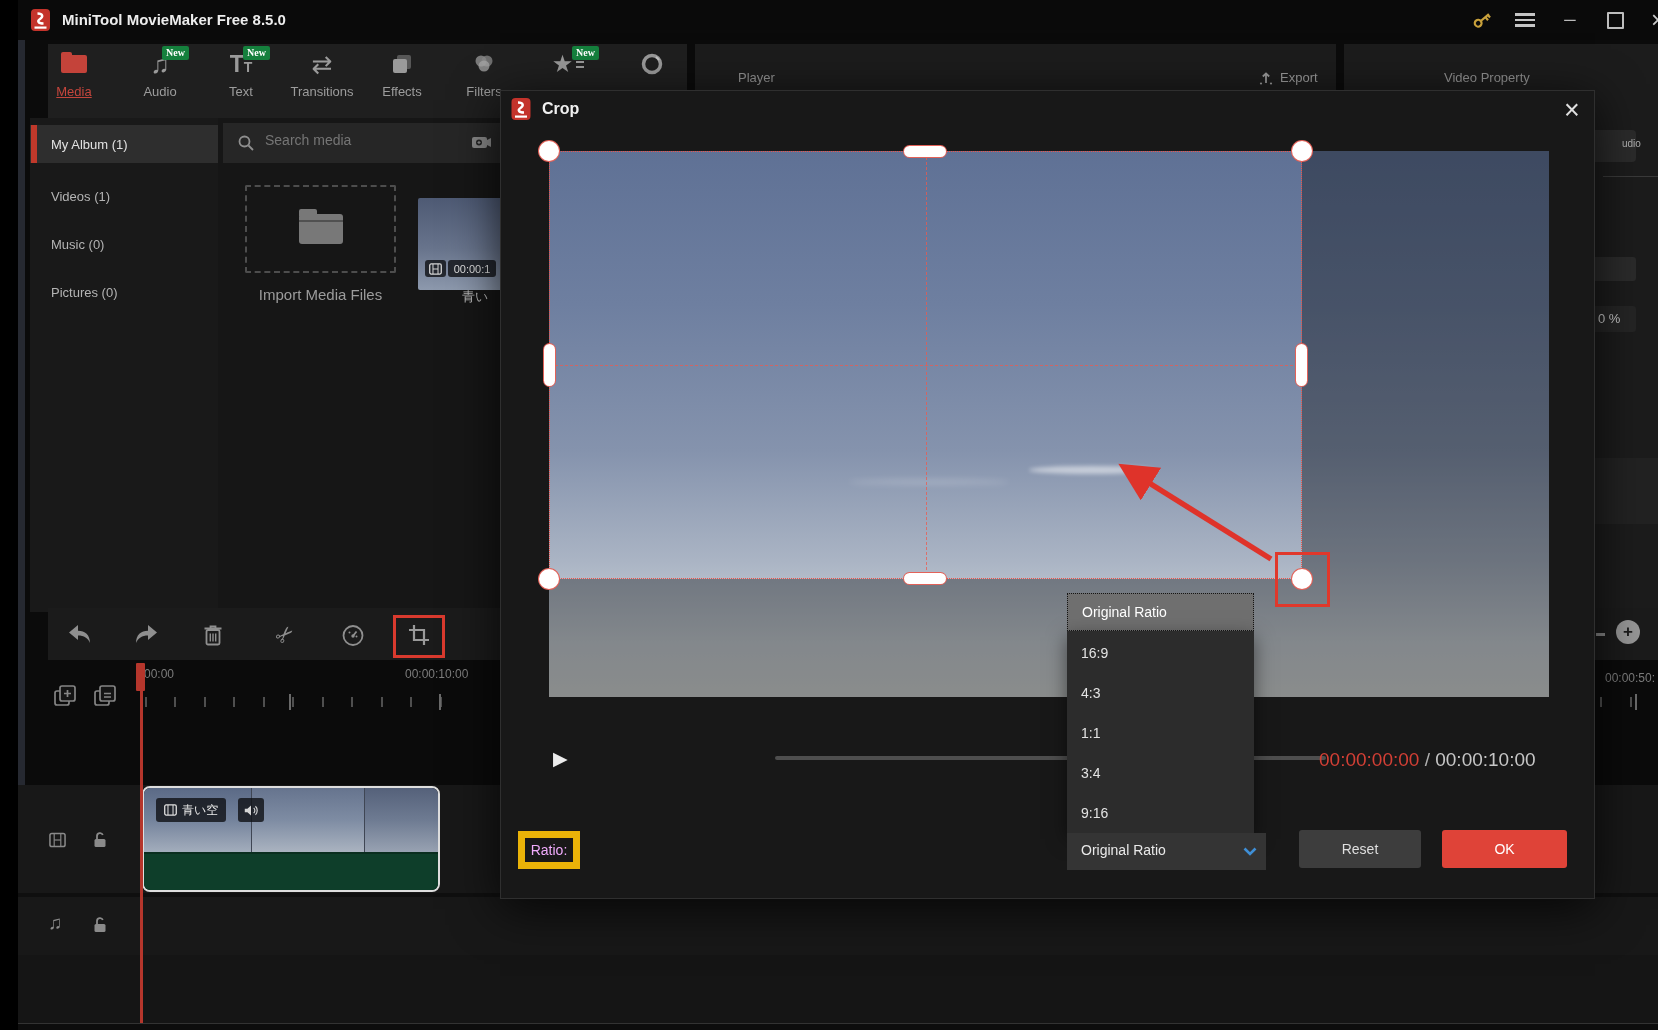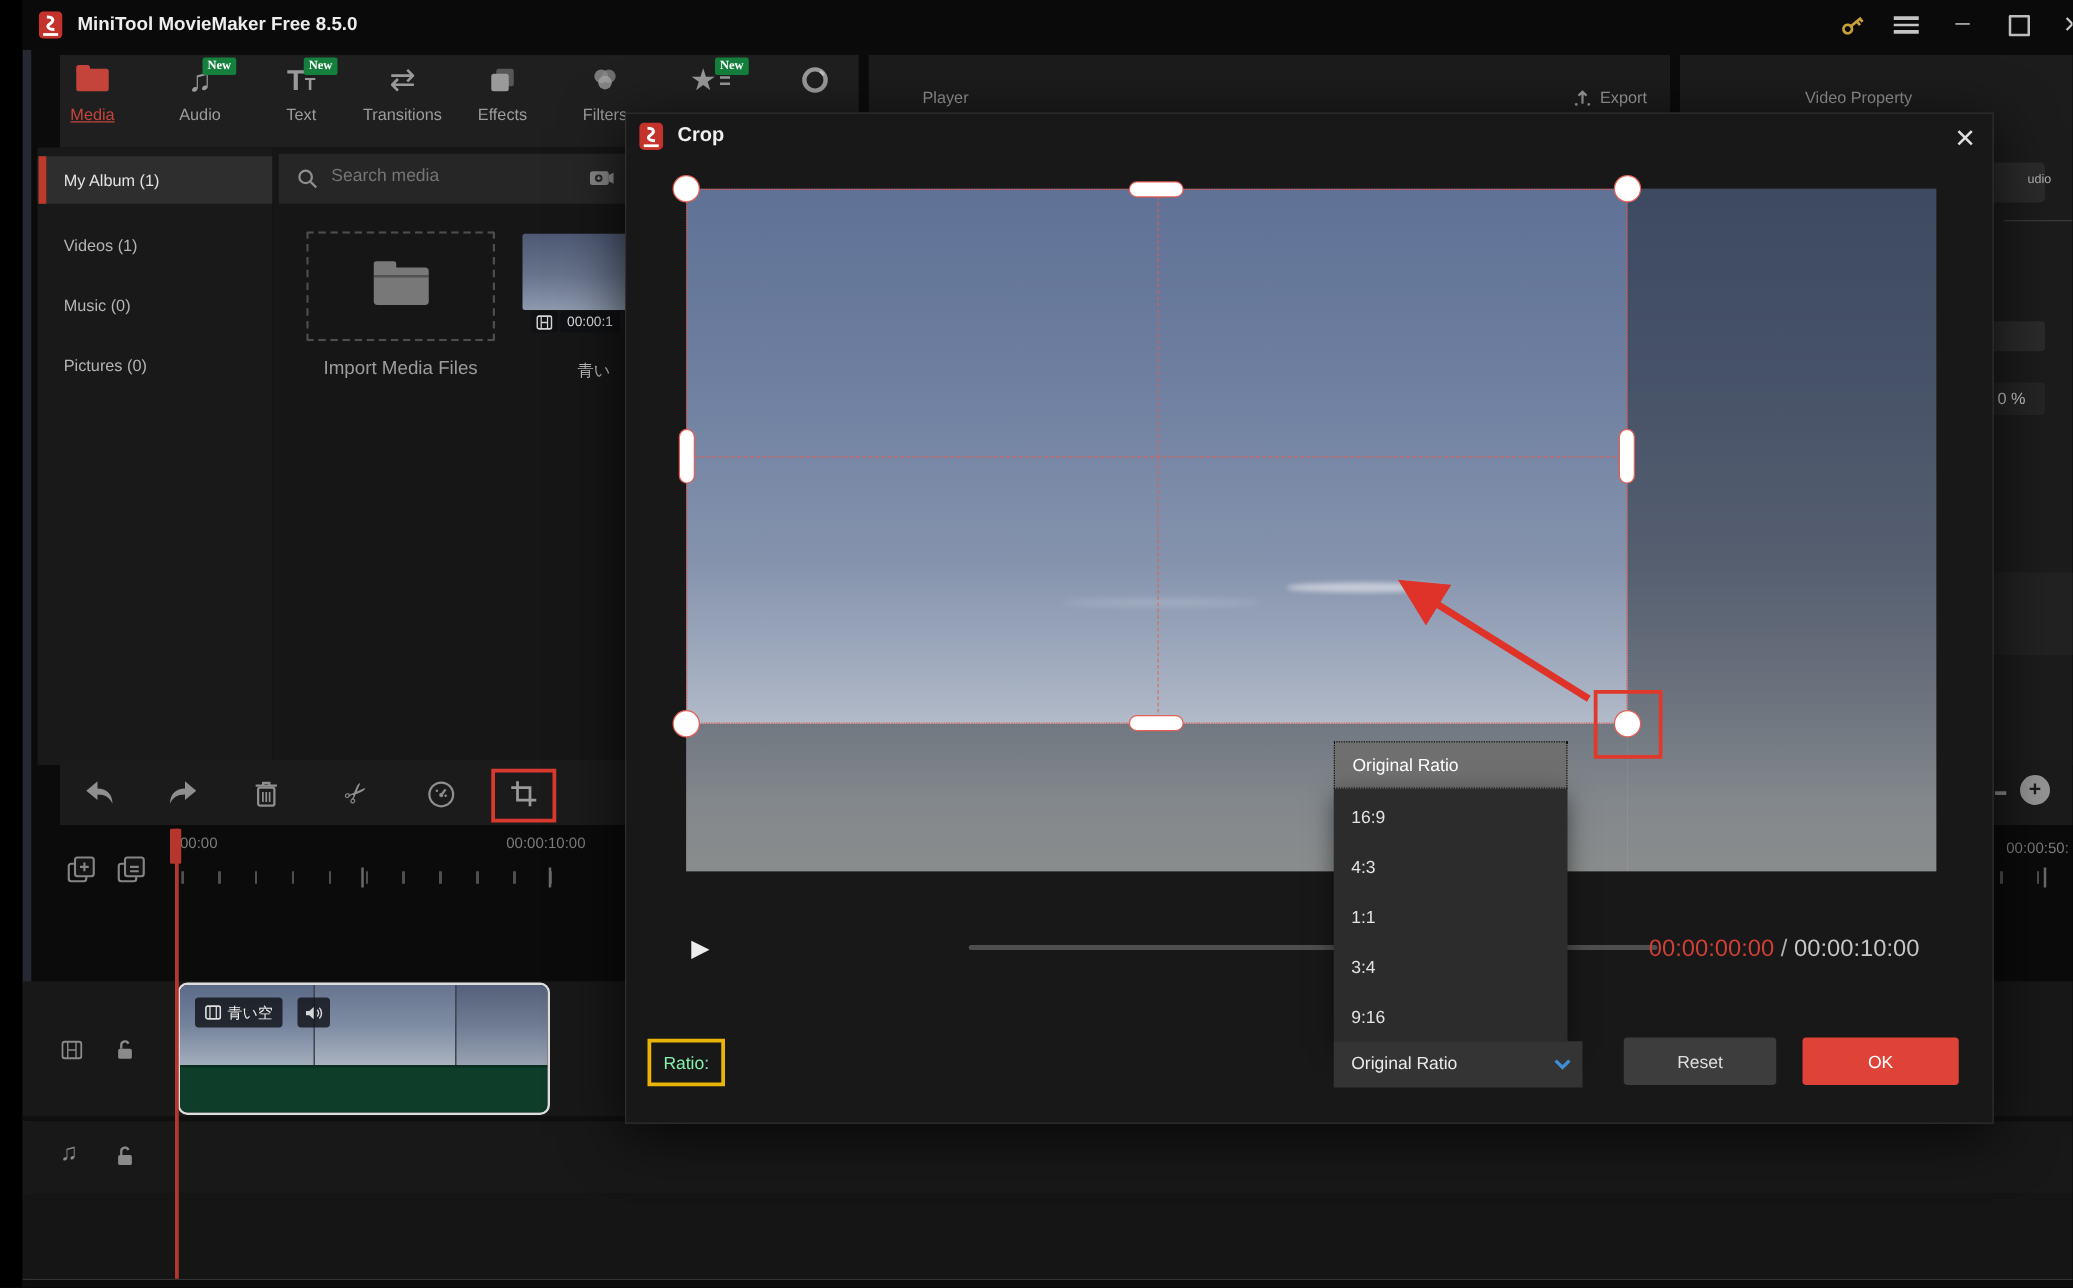--- a/index.html
+++ b/index.html
@@ -172,21 +172,21 @@
           </svg>
       </span>
     </div>
     <div class="abs" style="left:27px;top:67px;width:151px;height:88px;border:2px dashed #4d4d4d;border-radius:2px;box-sizing:border-box;display:flex;align-items:center;justify-content:center;cursor:pointer;">
       <div style="position:relative;width:44px;height:30px;background:#787878;border-radius:3px;">
           <div style="position:absolute;left:0;top:-5px;width:18px;height:7px;background:#787878;border-radius:2px 2px 0 0;"></div>
           <div style="position:absolute;left:0;top:6px;width:44px;height:2px;background:#161616;opacity:.4;"></div>
         </div>
     </div>
     <div class="abs" style="left:27px;top:168px;width:151px;text-align:center;font-size:15px;color:#9c9c9c;">Import Media Files</div>
-    <div class="abs" style="left:200px;top:69px;width:100px;height:61px;background:linear-gradient(180deg,#4e5a74 0%,#68748c 55%,#8d99ad 100%);border-radius:2px;cursor:pointer;">
+    <div class="abs" style="left:200px;top:80px;width:100px;height:92px;background:linear-gradient(180deg,#4e5a74 0%,#68748c 55%,#8d99ad 100%);border-radius:2px;cursor:pointer;">
       <div class="chip" style="left:7px;top:62px;width:21px;height:17px;">
         <svg width="13" height="12" viewBox="0 0 18 16" style="color:#d5d5d5">
             <rect x="1" y="1" width="16" height="14" rx="2" fill="none" stroke="currentColor" stroke-width="1.8"></rect>
             <line x1="5.5" y1="1" x2="5.5" y2="15" stroke="currentColor" stroke-width="1.4"></line>
             <line x1="12.5" y1="1" x2="12.5" y2="15" stroke="currentColor" stroke-width="1.4"></line>
             <line x1="5.5" y1="8" x2="12.5" y2="8" stroke="currentColor" stroke-width="1.4"></line>
           </svg>
       </div>
       <div class="chip" style="left:30px;top:62px;width:48px;height:17px;font-size:11px;color:#ddd;">00:00:1</div>
     </div>
@@ -411,21 +411,21 @@
         <span>9:16</span>
       </div>
     <div class="abs" style="left:566px;top:742px;width:199px;height:37px;background:#343434;cursor:pointer;">
       <span style="position:absolute;left:14px;top:9px;font-size:14px;color:#e9e9e9;">Original Ratio</span>
       <span style="position:absolute;left:176px;top:14px;">
         <svg width="14" height="9" viewBox="0 0 14 9">
             <path d="M1.5 1.5 L7 7 L12.5 1.5" stroke="#3f8fd6" stroke-width="2.6" fill="none"></path>
           </svg>
       </span>
     </div>
-    <div class="abs" style="left:17px;top:740px;width:62px;height:38px;border:3px solid #eab308;box-sizing:border-box;display:flex;align-items:center;justify-content:center;font-size:14px;color:#86efac;">
+    <div class="abs" style="left:17px;top:740px;width:62px;height:38px;border:7px solid #eab308;box-sizing:border-box;display:flex;align-items:center;justify-content:center;font-size:14px;color:#f0abfc;">
         <span>Ratio:</span>
       </div>
 
     <div class="btn" style="left:798px;top:739px;width:122px;height:38px;background:#3d3d3d;color:#dfdfdf;">
         <span>Reset</span>
       </div>
     <div class="btn" style="left:941px;top:739px;width:125px;height:38px;background:#df4338;color:#ffffff;">
         <span>OK</span>
       </div>
   </div>

